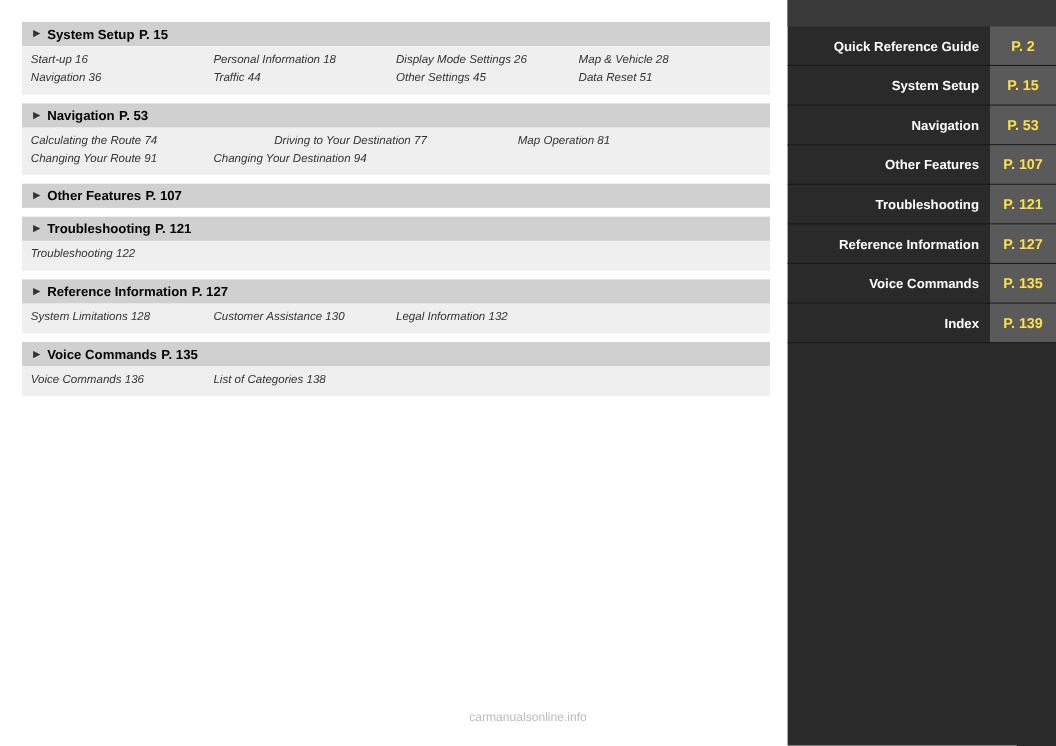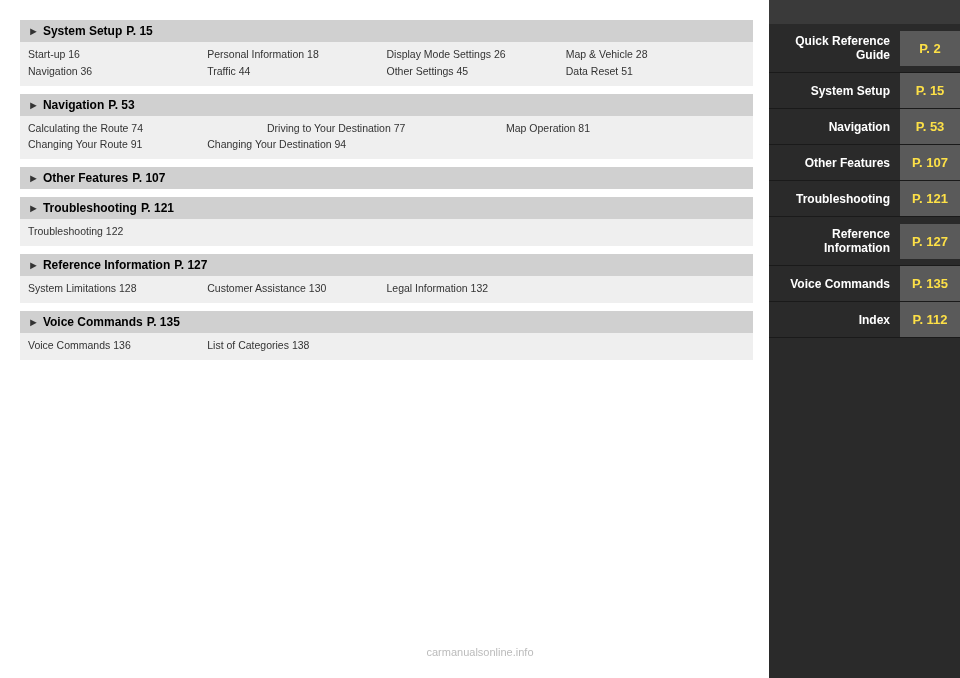--- a/index.html
+++ b/index.html
@@ -47,25 +47,26 @@
     .section-row {
       display: flex;
       gap: 0;
       font-size: 10.5px;
       color: #333;
       line-height: 1.6;
     }
 
     .section-row-col {
       flex: 1;
+      font-style: italic;
     }
 
     
     .sidebar {
-      width: 191px;
+      width: 244px;
       background: #2a2a2a;
       display: flex;
       flex-direction: column;
     }
 
     .sidebar-title {
       background: #3a3a3a;
       color: #fff;
       text-align: center;
       font-size: 18px;
@@ -239,17 +240,17 @@
     <div class="sidebar-item">
     <span class="sidebar-item-label">Reference Information</span>
     <span class="sidebar-item-page">P. 127</span>
   </div>
     <div class="sidebar-item">
     <span class="sidebar-item-label">Voice Commands</span>
     <span class="sidebar-item-page">P. 135</span>
   </div>
     <div class="sidebar-item">
     <span class="sidebar-item-label">Index</span>
-    <span class="sidebar-item-page">P. 112</span>
+    <span class="sidebar-item-page">P. 139</span>
   </div>
   </div>
 
 <div class="watermark">carmanualsonline.info</div>
 
 </body></html>

